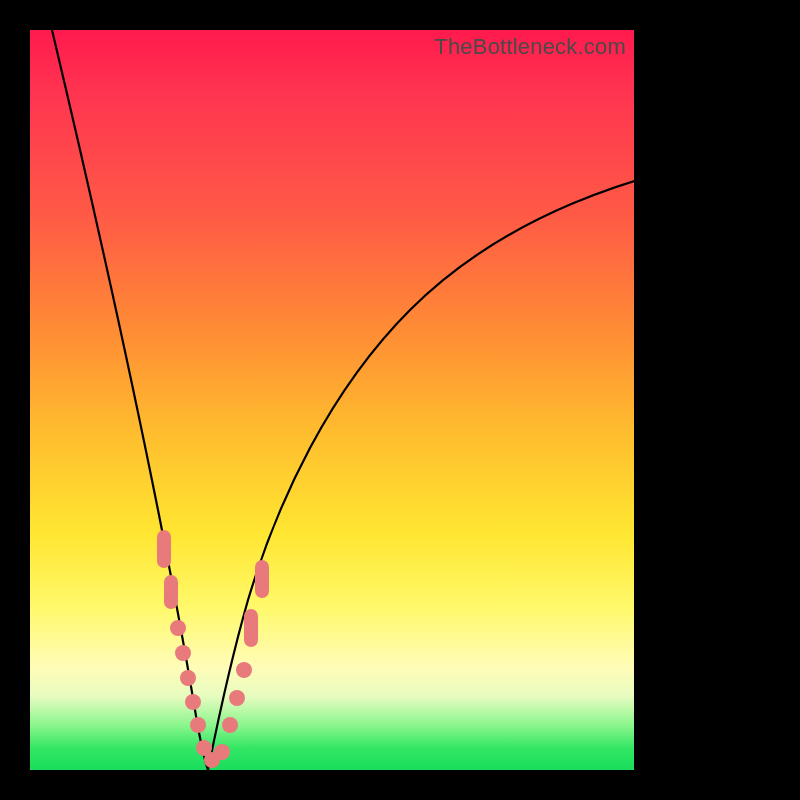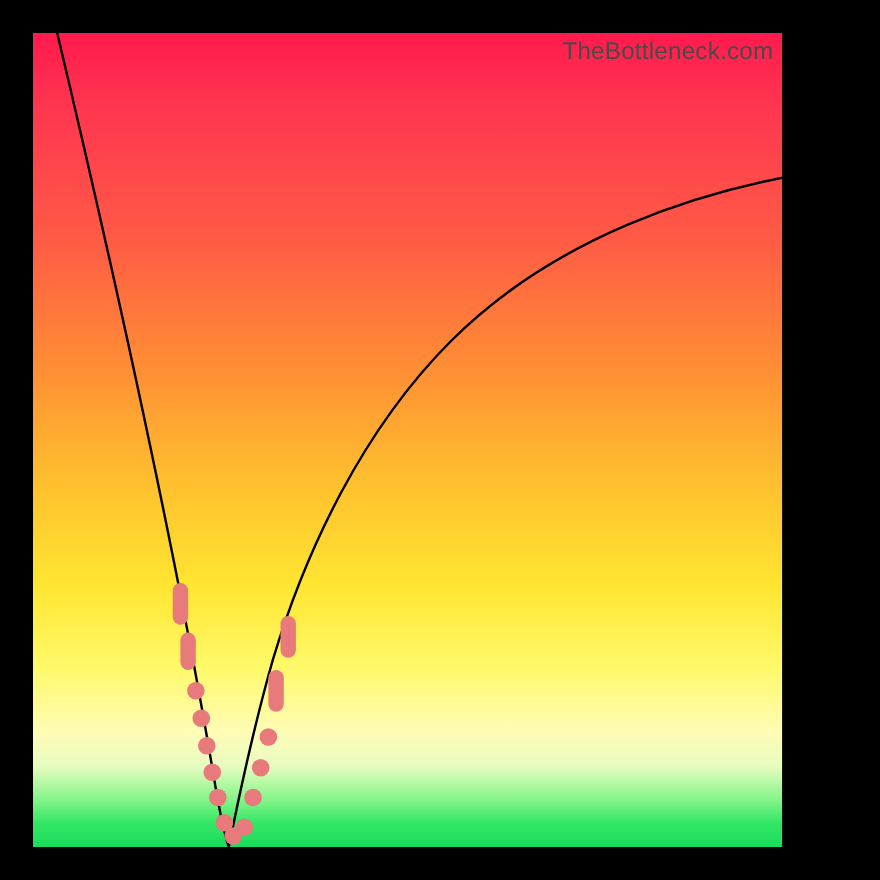--- a/index.html
+++ b/index.html
@@ -14,21 +14,21 @@
   .frame {
     position: relative;
     width: 800px;
     height: 800px;
     background: #000;
   }
   .plot-area {
     position: absolute;
     left: 30px;
     top: 30px;
-    width: 681px;
+    width: 604px;
     height: 740px;
     
     background: linear-gradient(
       to bottom,
       #ff1a4d 0%,
       #ff3350 8%,
       #ff5a46 25%,
       #ff8a35 40%,
       #ffbf2e 55%,
       #ffe631 68%,

